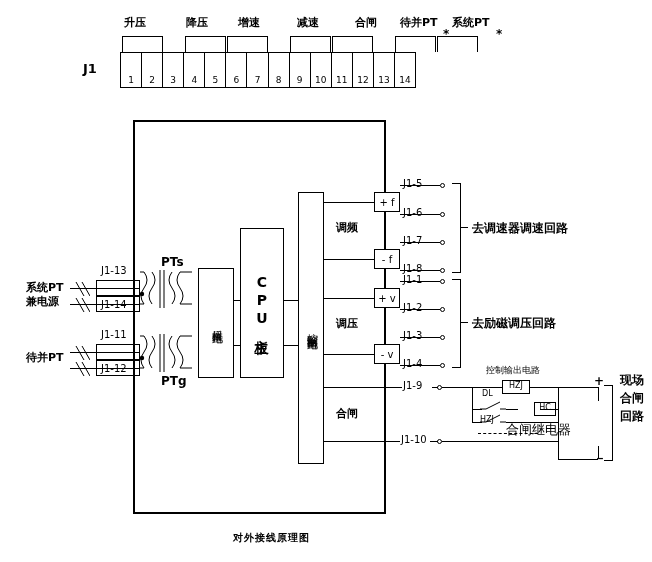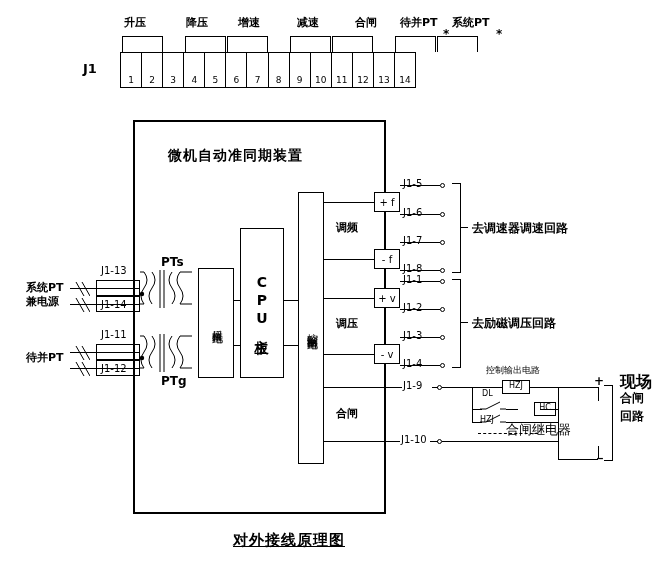--- a/index.html
+++ b/index.html
@@ -87,21 +87,20 @@
     <div class="cell">8</div>
     <div class="cell">9</div>
     <div class="cell">10</div>
     <div class="cell">11</div>
     <div class="cell">12</div>
     <div class="cell">13</div>
     <div class="cell">14</div>
   </div>
 
   <div id="mainbox"></div>
-  <div class="t tb" style="left:168px;top:148px;font-size:14px;letter-spacing:1px;">微机自动准同期装置</div>
 
   <div class="t tb" style="left:161px;top:256px;font-size:12px;">PTs</div>
   <div class="t tb" style="left:161px;top:375px;font-size:12px;">PTg</div>
 
   <svg class="abs" style="left:140px;top:268px;" width="70" height="42">
     <path d="M4 4 q6 8 0 16 q-6 8 0 16" fill="none" stroke="#000" stroke-width="1"></path>
     <path d="M12 4 q6 8 0 16 q-6 8 0 16" fill="none" stroke="#000" stroke-width="1"></path>
     <line x1="20" y1="2" x2="20" y2="40" stroke="#000" stroke-width="1"></line>
     <line x1="24" y1="2" x2="24" y2="40" stroke="#000" stroke-width="1"></line>
     <path d="M32 4 q-6 8 0 16 q6 8 0 16" fill="none" stroke="#000" stroke-width="1"></path>
@@ -285,19 +284,19 @@
   <div class="t tb" style="left:594px;top:375px;font-size:12px;">+</div>
   <div class="t tb" style="left:594px;top:452px;font-size:12px;">－</div>
   <div class="ln vl" style="left:598px;top:387px;height:14px;"></div>
   <div class="ln hl" style="left:558px;top:459px;width:40px;"></div>
   <div class="ln vl" style="left:598px;top:446px;height:13px;"></div>
   <div class="ln vl" style="left:558px;top:441px;height:18px;"></div>
 
   <div class="ln vl" style="left:612px;top:385px;height:76px;"></div>
   <div class="ln hl" style="left:604px;top:385px;width:9px;"></div>
   <div class="ln hl" style="left:604px;top:460px;width:9px;"></div>
-  <div class="t tb" style="left:620px;top:374px;font-size:16px;">现场</div>
+  <div class="t tb" style="left:620px;top:374px;font-size:12px;">现场</div>
   <div class="t tb" style="left:620px;top:392px;font-size:12px;">合闸</div>
   <div class="t tb" style="left:620px;top:410px;font-size:12px;">回路</div>
 
-  <div class="t tb" style="left:233px;top:533px;font-size:15px;letter-spacing:1px;text-decoration:underline;">对外接线原理图</div>
+  <div class="t tb" style="left:233px;top:533px;font-size:10px;letter-spacing:1px;">对外接线原理图</div>
 
 </div>
 
 </body></html>

